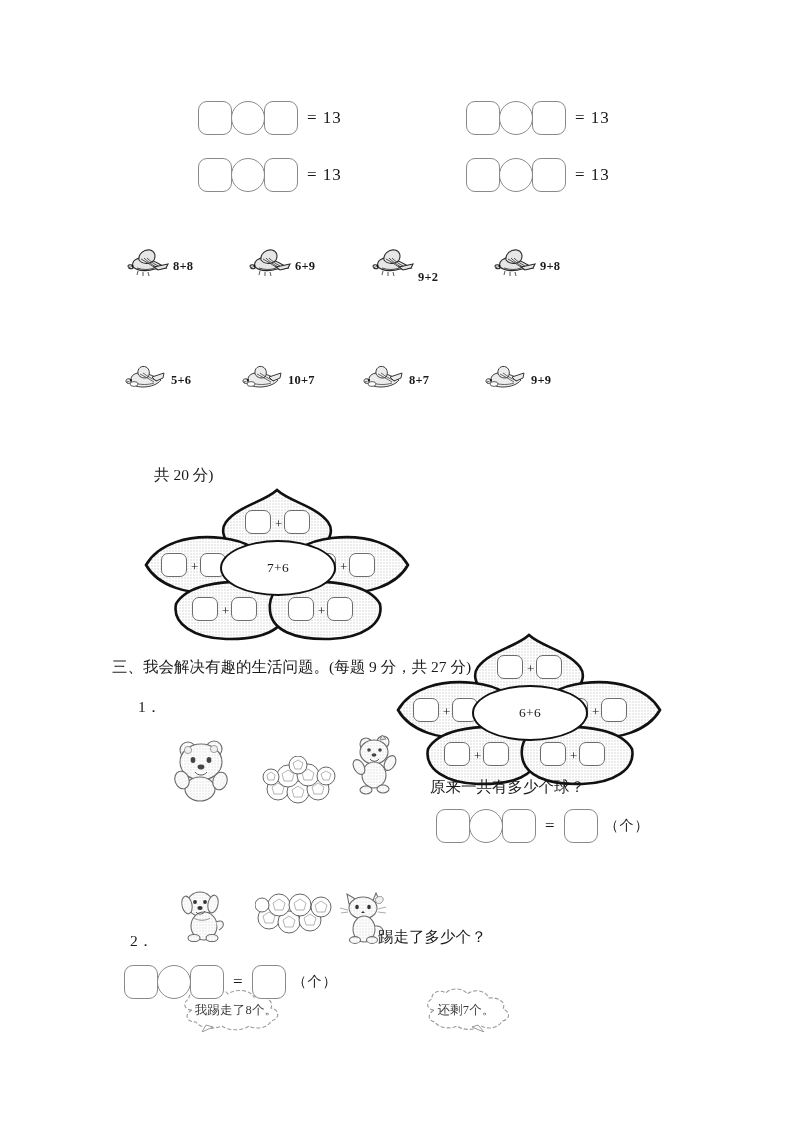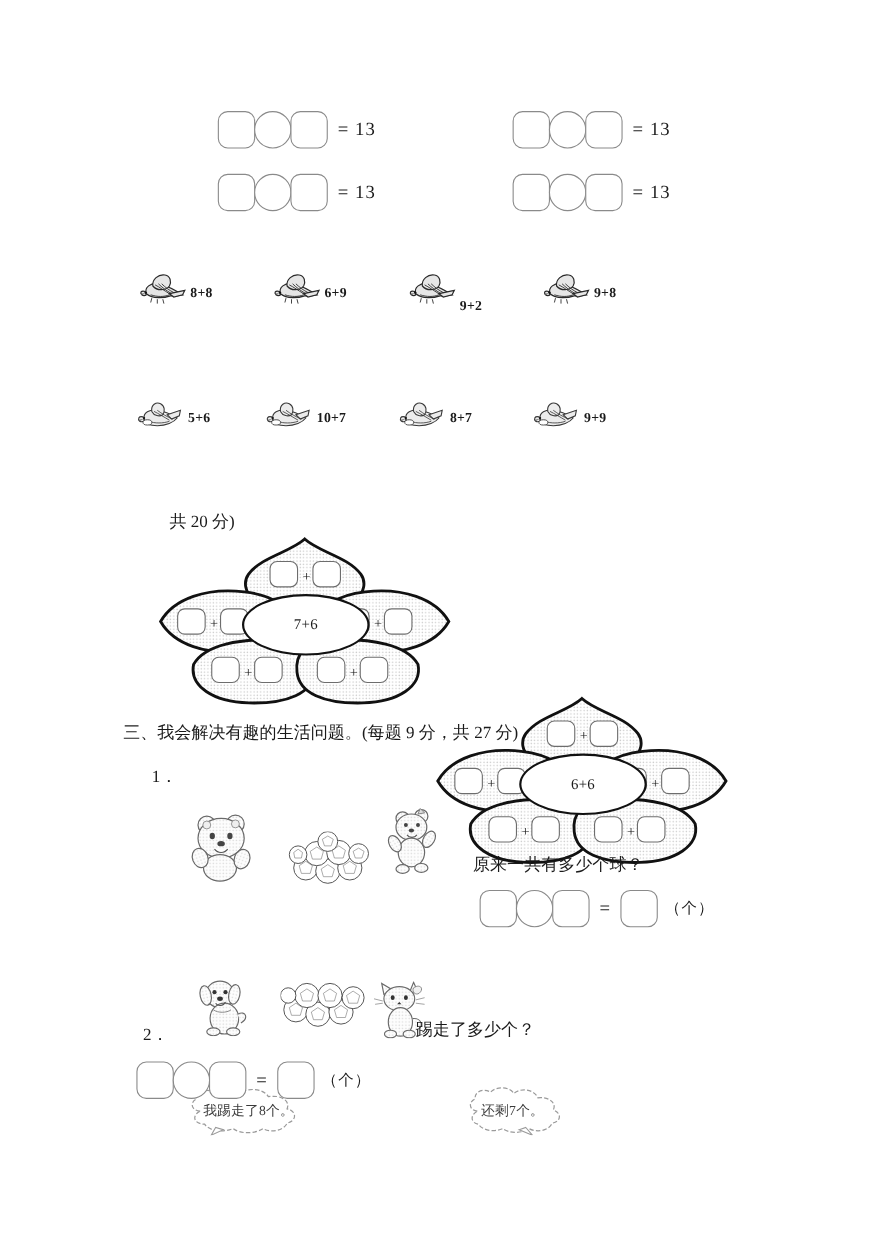--- a/index.html
+++ b/index.html
@@ -396,21 +396,21 @@
     <div class="center-ell">6+6</div>
   </div>
 
   
   <div class="abs sectitle" style="left:112px;top:654px;">三、我会解决有趣的生活问题。(每题 9 分，共 27 分)</div>
 
   
   <div class="abs qtext" style="left:138px;top:692px;">1．</div>
 
   
-  <div class="abs bubble" style="left:166px;top:698px;">
+  <div class="abs bubble" style="left:176px;top:698px;">
     <svg width="120" height="44" viewBox="0 0 120 44">
       <path d="M16 22 C8 22 6 14 13 11 C12 4 22 1 29 5 C34 -1 48 0 52 6 C60 0 74 2 78 9 C90 7 98 13 95 20
                C104 22 104 31 95 33 C92 40 80 42 73 38 C66 43 52 43 46 38 C36 42 24 40 20 34 C10 34 8 26 16 22 Z" fill="#fff" stroke="#9a9a9a" stroke-width="1.1" stroke-dasharray="4 2"></path>
       <path d="M30 37 L26 44 L37 39 Z" fill="#fff" stroke="#9a9a9a" stroke-width="1"></path>
     </svg>
     <span class="btxt">我踢走了8个。</span>
   </div>
 
   
   <div class="abs bubble" style="left:296px;top:698px;">

